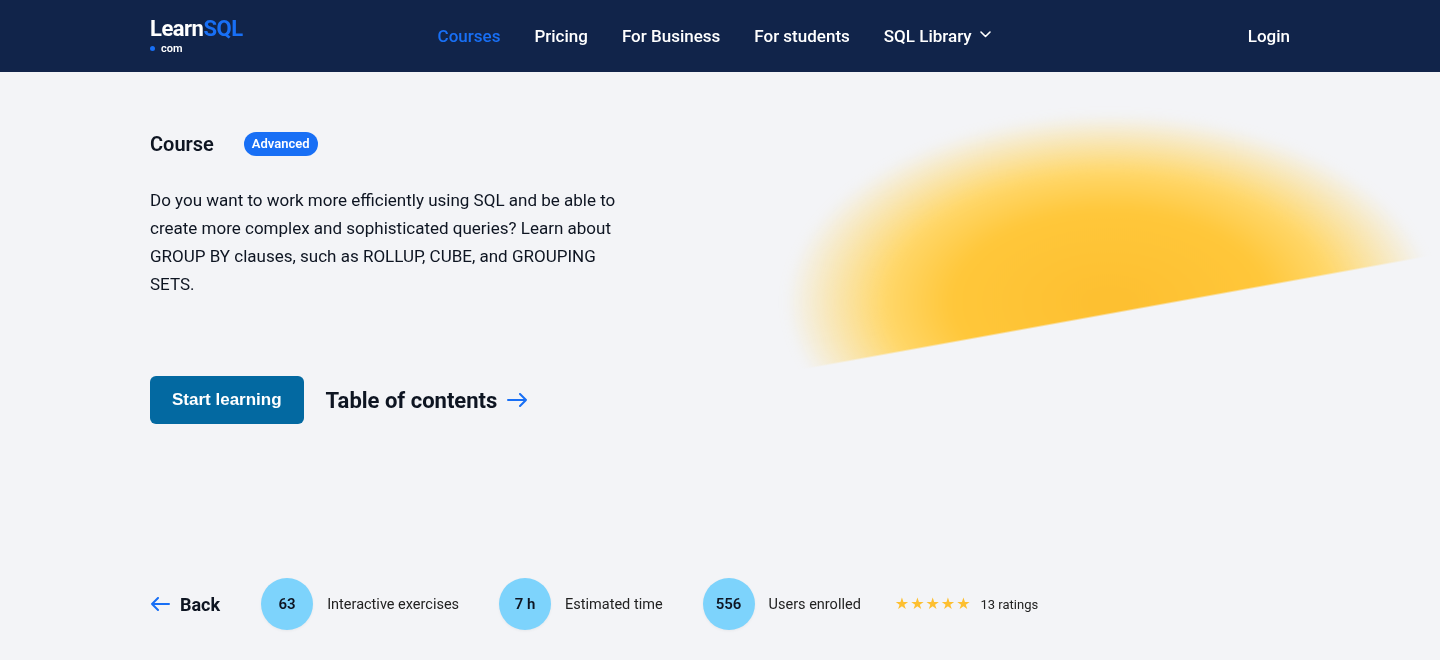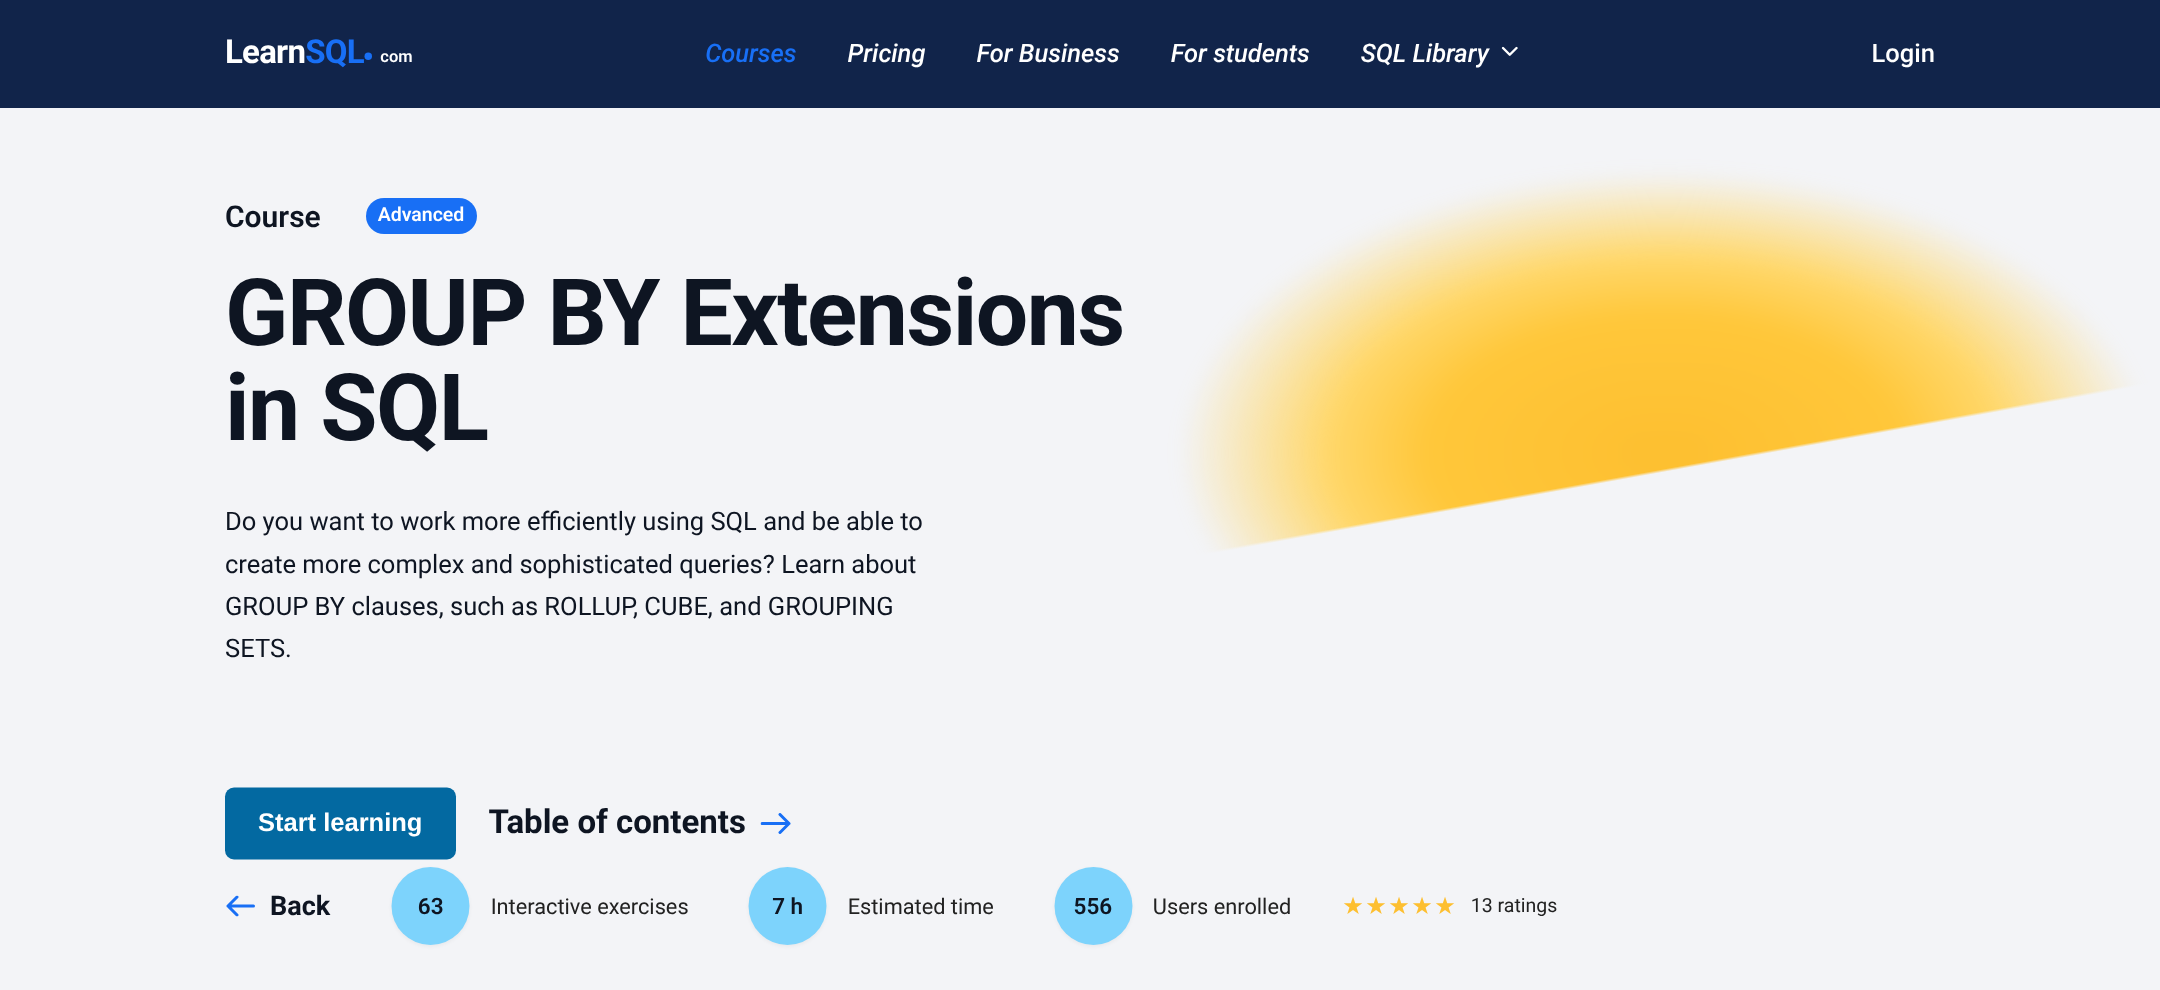--- a/index.html
+++ b/index.html
@@ -13,28 +13,28 @@
   }
 
   
   .header {
     height: 72px;
     background: #11244a;
     display: flex;
     align-items: center;
     padding: 0 150px 0 150px;
   }
-  .logo { display: flex; flex-direction: row; line-height: 1; color: #fff; }
+  .logo { display: flex; flex-direction: column; line-height: 1; color: #fff; }
   .logo-top { font-size: 22px; font-weight: 700; letter-spacing: -0.5px; }
   .logo-top .sql { color: #186ff5; }
   .logo-sub { font-size: 11px; margin-top: 3px; display: flex; align-items: center; gap: 6px; color: #fff; font-weight: 600;}
   .logo-dot { width: 5px; height: 5px; border-radius: 50%; background: #186ff5; display: inline-block; }
 
   .nav { display: flex; gap: 34px; margin-left: 195px; align-items: center; }
-  .nav a { color: #fff; text-decoration: none; font-size: 17px; font-weight: 500; font-style: italic; }
+  .nav a { color: #fff; text-decoration: none; font-size: 17px; font-weight: 500; }
   .nav a.active { color: #186ff5; }
   .nav-item-drop { display: flex; align-items: center; gap: 8px; }
   .chev { width: 10px; height: 10px; }
   .chev svg { display:block; }
 
   .auth { margin-left: auto; display: flex; align-items: center; gap: 18px; }
   .login { color: #fff; font-size: 17px; font-weight: 500; cursor: pointer; }
   .btn-cta {
     background: #186ff5;
     color: #fff;
@@ -172,21 +172,20 @@
 
 <section class="hero">
   <div class="glow"></div>
   <div class="diagonal"></div>
 
   <div class="eyebrow">
     <span class="eyebrow-label">Course</span>
     <span class="badge">Advanced</span>
   </div>
 
-  <h1 class="title">GROUP BY Extensions in SQL</h1>
 
   <p class="desc">Do you want to work more efficiently using SQL and be able to create more complex and sophisticated queries? Learn about GROUP BY clauses, such as ROLLUP, CUBE, and GROUPING SETS.</p>
 
   <div class="cta-row">
     <button class="btn-start">Start learning</button>
     <div class="toc">
       <span>Table of contents</span>
       <span>
         <svg class="arrow-svg" width="22" height="14" viewBox="0 0 22 14" fill="none">
             <path d="M1 7h18M13 1l6 6-6 6" stroke="#186ff5" stroke-width="2" stroke-linecap="round" stroke-linejoin="round"></path>

